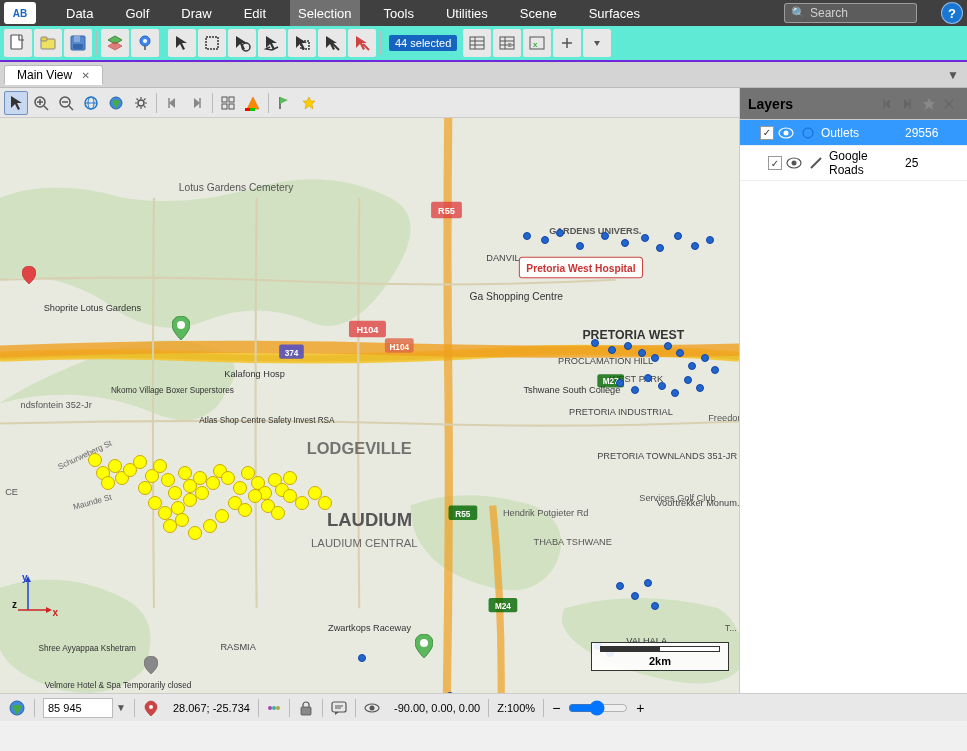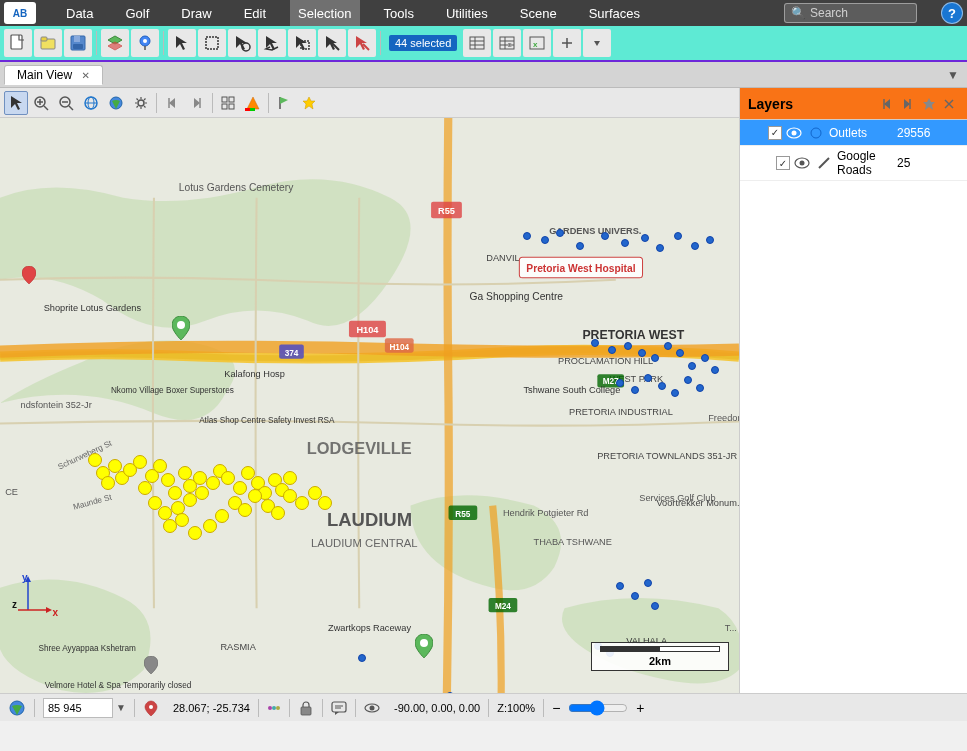--- a/index.html
+++ b/index.html
@@ -98,37 +98,37 @@
 
     
     #map-svg { position: absolute; top: 0; left: 0; width: 100%; height: 100%; }
 
     
     #layers-panel {
       width: 228px; background: white; border-left: 1px solid #ccc;
       display: flex; flex-direction: column;
     }
     #layers-header {
-      display: flex; align-items: center; background: #f97316;
+      display: flex; align-items: center; background: #737373;
       padding: 4px 8px; border-bottom: 1px solid #ccc; height: 32px;
     }
     #layers-title { font-size: 14px; font-weight: bold; flex: 1; }
     .layers-btn {
       width: 20px; height: 20px; display: flex; align-items: center; justify-content: center;
       cursor: pointer; font-size: 12px; color: #555;
     }
     #layers-table { flex: 1; overflow-y: auto; }
     .layers-col-header {
       display: flex; background: #f0f0f0; border-bottom: 1px solid #ddd;
       padding: 3px 6px; font-size: 11px; font-weight: bold; color: #333;
     }
     .col-desc { flex: 1; }
     .col-total { width: 50px; text-align: right; }
     .layer-row {
-      display: flex; align-items: center; padding: 3px 20px;
+      display: flex; align-items: center; padding: 3px 12px;
       border-bottom: 1px solid #eee; cursor: pointer; min-height: 26px;
     }
     .layer-row.selected { background: #3399ff; color: white; }
     .layer-row.selected .layer-name { color: white; }
     .layer-indent { width: 8px; }
     .layer-indent2 { width: 16px; }
     .layer-check {
       width: 14px; height: 14px; border: 1px solid #999; background: white;
       display: flex; align-items: center; justify-content: center; margin-right: 3px;
       font-size: 10px; color: #333; flex-shrink: 0;

